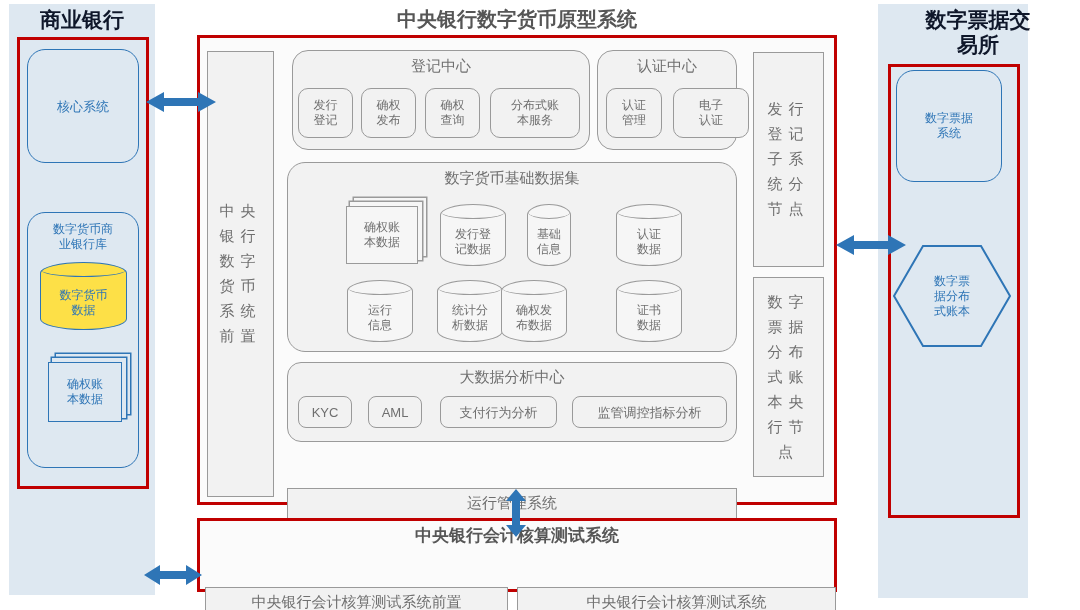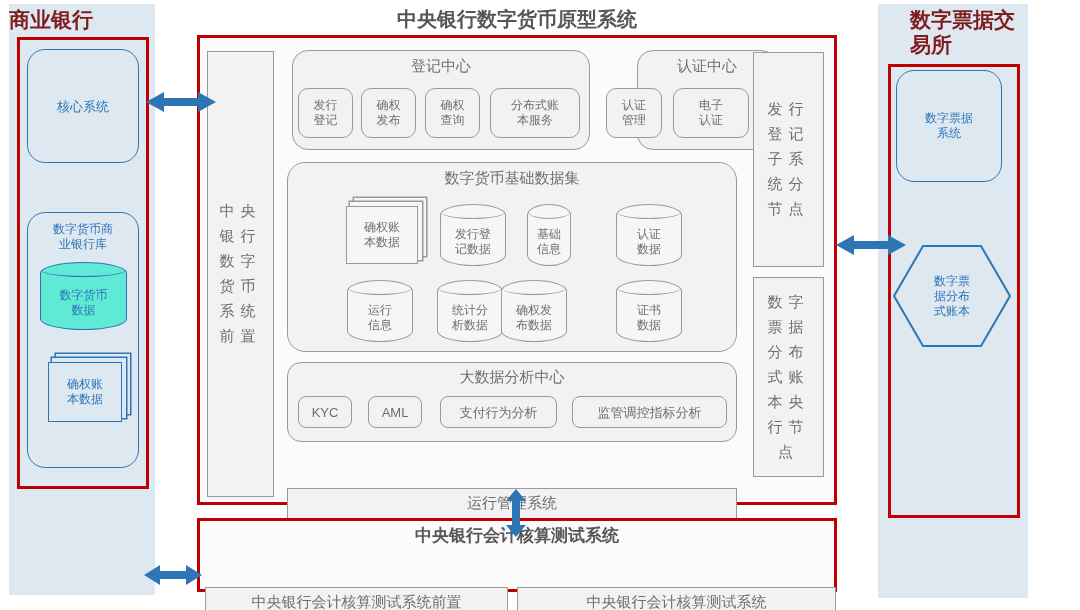--- a/index.html
+++ b/index.html
@@ -13,35 +13,35 @@
   .redbox { border: 3px solid #C00000; }
   .gbox { border: 1.5px solid #9A9A9A; background: #F2F2F2; color: #6F6F6F; }
   .bbox { border: 1.8px solid #2E75B6; color: #2E75B6; background: transparent; }
   .r18 { border-radius: 18px; }
   .r16 { border-radius: 16px; }
   .r14 { border-radius: 14px; }
   .r10 { border-radius: 10px; }
   .r8  { border-radius: 8px; }
   .flexc { display: flex; align-items: center; justify-content: center; text-align: center; }
   .pre { white-space: pre-line; }
-  .h1 { font-size: 21px; font-weight: bold; color: #7f1d1d; line-height: 25px; }
+  .h1 { font-size: 21px; font-weight: bold; color: #0f172a; text-align: center; line-height: 25px; }
   .ctitle { font-size: 20px; font-weight: bold; color: #565656; text-align: center; }
   .sect { display: block; text-align: center; padding-top: 6px; font-size: 15px; color: #6F6F6F; }
   .t12 { font-size: 12px; line-height: 15px; }
   .t13 { font-size: 13px; line-height: 17px; }
   .t15 { font-size: 15px; margin-top: 31px; }
   .vtext { font-size: 15px; line-height: 25px; letter-spacing: 6px; }
   .mono { font-family: "Liberation Sans", "DejaVu Sans", sans-serif; font-size: 13px; }
   
   .cyl { border: 1.6px solid #9A9A9A; background: #F6F6F6; border-radius: 50% / 11px; color: #6F6F6F; }
   .cyl::before { content:""; position:absolute; left:0; right:0; top:0; height:13px;
                  border-bottom:1.6px solid #9A9A9A; border-radius:0 0 50% 50%; }
   .cyl .lbl { position:absolute; left:0; right:0; top:14px; bottom:0;
               display:flex; align-items:center; justify-content:center; text-align:center; white-space:pre-line; }
-  .cylb { border-color:#2E75B6; background:#5eead4; color:#2E75B6; }
+  .cylb { border-color:#2E75B6; background:#fde047; color:#2E75B6; }
   .cylb::before { border-bottom-color:#2E75B6; }
   
   .docs { border:1.5px solid #9A9A9A; background:#F6F6F6; color:#6F6F6F;
           box-shadow: 4px -4px 0 0 #F6F6F6, 4px -4px 0 1.5px #9A9A9A,
                       8px -8px 0 0 #F6F6F6, 8px -8px 0 1.5px #9A9A9A; }
   .docsb { border:1.5px solid #2E75B6; background:#DEE8F1; color:#2E75B6;
            box-shadow: 4px -4px 0 0 #DEE8F1, 4px -4px 0 1.5px #2E75B6,
                        8px -8px 0 0 #DEE8F1, 8px -8px 0 1.5px #2E75B6; }
   .arrow { fill:#2E75B6; }
   svg { display:block; }
@@ -89,21 +89,21 @@
   </div>
   <div class="abs gbox r10 flexc t12 pre" style="left:298px;top:88px;width:55px;height:50px;">发行
 登记</div>
   <div class="abs gbox r10 flexc t12 pre" style="left:361px;top:88px;width:55px;height:50px;">确权
 发布</div>
   <div class="abs gbox r10 flexc t12 pre" style="left:425px;top:88px;width:55px;height:50px;">确权
 查询</div>
   <div class="abs gbox r10 flexc t12 pre" style="left:490px;top:88px;width:90px;height:50px;">分布式账
 本服务</div>
 
-  <div class="abs gbox r16" style="left:597px;top:50px;width:140px;height:100px;margin-left:40px;">
+  <div class="abs gbox r16" style="left:597px;top:50px;width:140px;height:100px;">
     <span class="sect">认证中心</span>
   </div>
   <div class="abs gbox r10 flexc t12 pre" style="left:606px;top:88px;width:56px;height:50px;">认证
 管理</div>
   <div class="abs gbox r10 flexc t12 pre" style="left:673px;top:88px;width:76px;height:50px;">电子
 认证</div>
 
   <div class="abs gbox flexc" style="left:753px;top:52px;width:71px;height:215px;">
     <span class="pre vtext">发行
 登记

